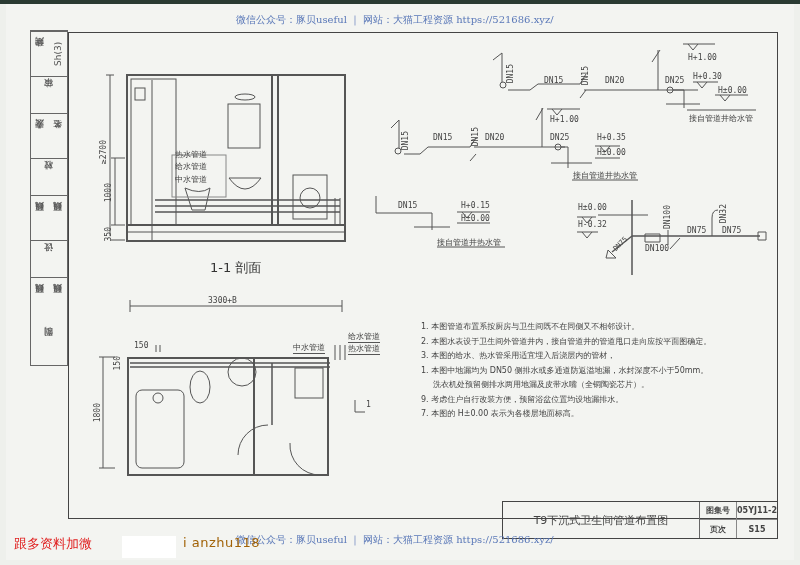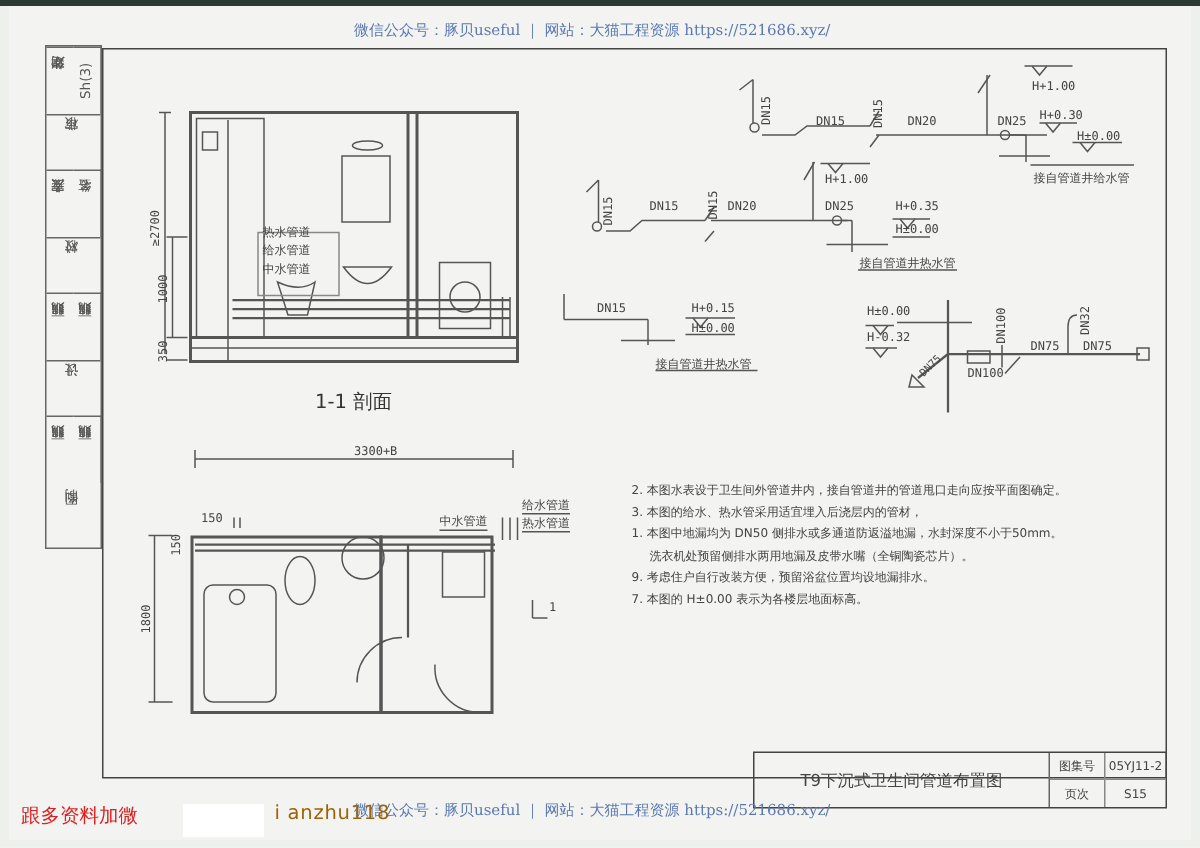--- a/index.html
+++ b/index.html
@@ -27,21 +27,21 @@
   .u { border-bottom: 1px solid #555; }
   .vlbl { writing-mode: vertical-rl; transform: rotate(180deg); }
   .section-title { position: absolute; left: 210px; top: 259px; font-size: 13px; color: #333; }
   .dim { position: absolute; font-size: 8px; font-family: "DejaVu Sans Mono", monospace; color: #444; }
   .notes { position: absolute; left: 415px; top: 320px; width: 360px; font-size: 8px; line-height: 14.5px; color: #444; }
   .notes .head { margin-bottom: 1px; }
   .notes .item { padding-left: 6px; }
   .notes .cont { padding-left: 18px; }
   .titleblock { position: absolute; left: 502px; top: 501px; width: 274px; height: 36px; border: 1.5px solid #444; display: flex; }
   .tb-title { width: 196px; display: flex; align-items: center; justify-content: center; font-size: 11px; color: #444; border-right: 1px solid #666; }
-  .tb-grid { flex: 1; display: grid; grid-template-columns: 37px 1fr; grid-template-rows: 1fr 1fr; }
+  .tb-grid { flex: 1; display: grid; grid-template-columns: 37px 1fr; grid-template-rows: 1fr 1fr; font-weight: bold; }
   .tb-grid div { font-size: 8px; display: flex; align-items: center; justify-content: center; color: #444; border-right: 1px solid #888; border-bottom: 1px solid #888; }
   .tb-grid div:nth-child(2n) { border-right: none; }
   .tb-grid div:nth-child(n+3) { border-bottom: none; }
   .promo { position: absolute; left: 14px; top: 535px; font-size: 13px; color: #e02020; font-family: Liberation Serif, serif; }
   .promo-box { position: absolute; left: 122px; top: 536px; width: 54px; height: 22px; background: #fff; }
   .promo-id { position: absolute; left: 183px; top: 535px; font-size: 13px; color: #a16207; letter-spacing: 0.5px; }
 </style>
 </head>
 <body>
 
@@ -198,21 +198,21 @@
 </svg>
 
 <div class="section-title">1-1 剖面</div>
 <div class="dim vlbl" style="left:99px;top:140px;">≥2700</div>
 <div class="dim vlbl" style="left:104px;top:183px;">1000</div>
 <div class="dim vlbl" style="left:104px;top:227px;">350</div>
 <div class="lbl cjk" style="left:175px;top:149px;">热水管道</div>
 <div class="lbl cjk" style="left:175px;top:161px;">给水管道</div>
 <div class="lbl cjk" style="left:175px;top:174px;">中水管道</div>
 
-<div class="dim" style="left:236px;top:296px;">3300+B</div>
+<div class="dim" style="left:208px;top:296px;">3300+B</div>
 <div class="dim" style="left:134px;top:341px;">150</div>
 <div class="dim vlbl" style="left:113px;top:356px;">150</div>
 <div class="dim vlbl" style="left:93px;top:403px;">1800</div>
 <div class="dim" style="left:366px;top:400px;">1</div>
 <div class="lbl cjk u" style="left:293px;top:342px;">中水管道</div>
 <div class="lbl cjk u" style="left:348px;top:331px;">给水管道</div>
 <div class="lbl cjk u" style="left:348px;top:343px;">热水管道</div>
 
 <div class="lbl vlbl" style="left:506px;top:64px;">DN15</div>
 <div class="lbl" style="left:544px;top:76px;">DN15</div>
@@ -242,20 +242,21 @@
 <div class="lbl" style="left:578px;top:203px;">H±0.00</div>
 <div class="lbl" style="left:578px;top:220px;">H-0.32</div>
 <div class="lbl" style="left:612px;top:240px;font-size:7px;transform:rotate(-45deg);">DN75</div>
 <div class="lbl" style="left:645px;top:244px;">DN100</div>
 <div class="lbl vlbl" style="left:663px;top:205px;">DN100</div>
 <div class="lbl" style="left:687px;top:226px;">DN75</div>
 <div class="lbl" style="left:722px;top:226px;">DN75</div>
 <div class="lbl vlbl" style="left:719px;top:204px;">DN32</div>
 
 <div class="notes">
+  <div class="item">1. 本图管道布置系按厨房与卫生间既不在同侧又不相邻设计。</div>
   <div class="item">2. 本图水表设于卫生间外管道井内，接自管道井的管道甩口走向应按平面图确定。</div>
   <div class="item">3. 本图的给水、热水管采用适宜埋入后浇层内的管材，</div>
   <div class="item">1. 本图中地漏均为 DN50 侧排水或多通道防返溢地漏，水封深度不小于50mm。</div>
   <div class="cont">洗衣机处预留侧排水两用地漏及皮带水嘴（全铜陶瓷芯片）。</div>
   <div class="item">9. 考虑住户自行改装方便，预留浴盆位置均设地漏排水。</div>
   <div class="item">7. 本图的 H±0.00 表示为各楼层地面标高。</div>
 </div>
 
 <div class="titleblock">
   <div class="tb-title">T9下沉式卫生间管道布置图</div>

